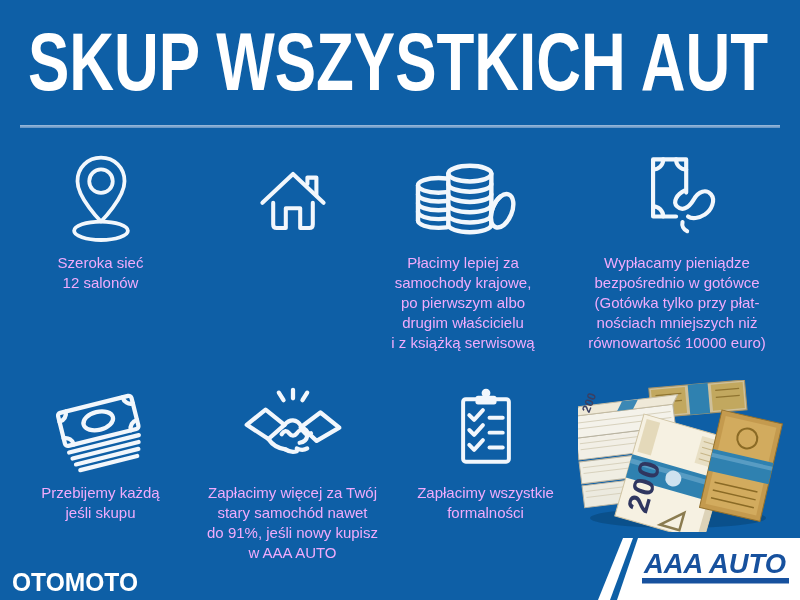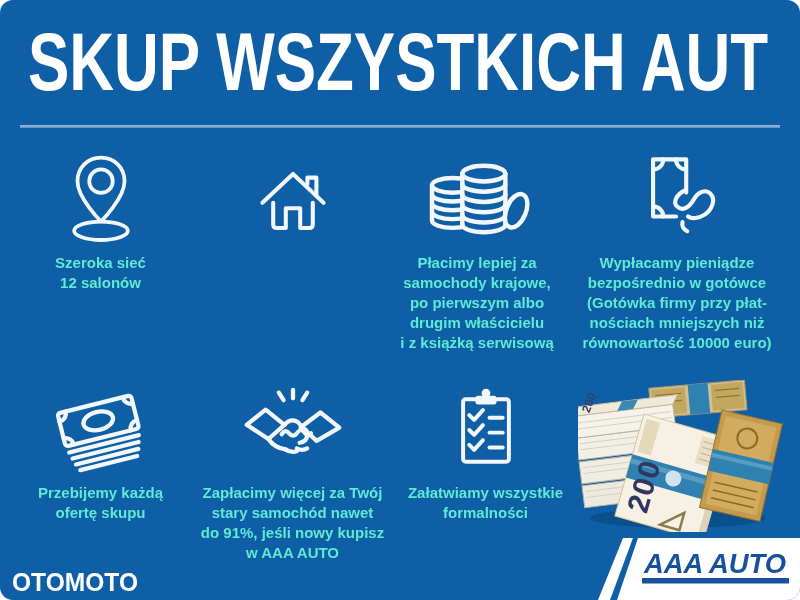--- a/index.html
+++ b/index.html
@@ -1,31 +1,30 @@
 <!DOCTYPE html>
 <html><head>
 <meta charset="utf-8">
 <style>
   html,body{margin:0;padding:0;}
   .poster{
     position:relative;width:800px;height:600px;overflow:hidden;
     background:#0e5fa6;
     font-family:"Liberation Sans", sans-serif;
-    border-radius:13px;
   }
   .title-svg{position:absolute;left:28px;top:24px;}
   .divider{position:absolute;left:20px;top:125px;width:760px;height:3px;
     background:linear-gradient(#b7cde5,#6d9ac9);opacity:.85;}
   .cell{position:absolute;display:flex;flex-direction:column;align-items:center;}
   .icon-box{height:102px;display:flex;align-items:flex-end;justify-content:center;}
   .icon-box svg{display:block;}
   .caption{
     margin-top:7px;width:110%;
-    font-weight:bold;font-size:15px;line-height:20px;
-    color:#5eead4;text-align:center;white-space:pre-line;
+    font-weight:normal;font-size:15px;line-height:20px;
+    color:#f0abfc;text-align:center;white-space:pre-line;
   }
   .photo-cell{position:absolute;left:578px;top:380px;width:214px;height:152px;}
   .otomoto-svg{position:absolute;left:12px;top:567px;}
   .aaa-svg{position:absolute;left:580px;top:535px;}
   .ic{stroke:#f2f7fc;stroke-width:4.5;fill:none;stroke-linecap:round;stroke-linejoin:round;}
   .icfill{fill:#0e5fa6;stroke:none;}
 </style>
 </head>
 <body>
 
@@ -53,21 +52,21 @@
   <div class="cell" style="left:200px;top:144px;width:185px">
     <div class="icon-box">
       <svg width="90" height="90" viewBox="0 0 100 100">
         <path class="ic" d="M16 52 L50 20 L84 52"></path>
         <path class="ic" d="M66 31 L66 24 L76 24 L76 44"></path>
         <path class="ic" d="M28 52 L28 76 Q28 80 32 80 L42 80 L42 58 L58 58 L58 80 L68 80 Q72 80 72 76 L72 52"></path>
       </svg>
     </div>
   </div>
 
-  <div class="cell" style="left:378px;top:144px;width:198px">
+  <div class="cell" style="left:364px;top:144px;width:198px">
     <div class="icon-box">
       <svg width="108" height="90" viewBox="0 0 110 92">
         <ellipse class="ic" cx="30" cy="30" rx="21" ry="7.5"></ellipse>
         <path class="ic" d="M9 30 L9 66 M51 30 L51 66"></path>
         <path class="ic" d="M9 39 A21 7.5 0 0 0 51 39"></path>
         <path class="ic" d="M9 48 A21 7.5 0 0 0 51 48"></path>
         <path class="ic" d="M9 57 A21 7.5 0 0 0 51 57"></path>
         <path class="ic" d="M9 66 A21 7.5 0 0 0 51 66"></path>
         <path class="icfill" d="M40 18 A22 8 0 0 1 84 18 L84 70 A22 8 0 0 1 40 70 Z"></path>
         <ellipse class="ic" cx="62" cy="18" rx="22" ry="8"></ellipse>
@@ -97,21 +96,21 @@
         <path class="ic" d="M60 44 L60 8 L24 8 L24 70 L49 70"></path>
         <path class="ic" d="M24 19 A11 11 0 0 0 35 8"></path>
         <path class="ic" d="M49 8 A11 11 0 0 0 60 19"></path>
         <path class="ic" d="M24 59 A11 11 0 0 1 35 70"></path>
         <path class="ic" d="M58 42 C50 46 45 54 50 59 C55 64 62 62 68 52 C73 42 82 40 87 46 C92 52 88 63 80 68 C74 72 66 73 62 70"></path>
         <path class="ic" d="M56 76 C55 80 57 84 61 86"></path>
       </svg>
     </div>
     <div class="caption">Wypłacamy pieniądze
 bezpośrednio w gotówce
-(Gotówka firmy przy płat-
+(Gotówka tylko przy płat-
 nościach mniejszych niż
 równowartość 10000 euro)</div>
   </div>
 
   <div class="cell" style="left:8px;top:374px;width:185px">
     <div class="icon-box">
       <svg width="104" height="96" viewBox="0 0 110 100">
         <g transform="rotate(-14 55 50)">
           <rect class="ic" x="14" y="24" width="80" height="36" rx="3"></rect>
           <ellipse class="ic" cx="54" cy="42" rx="16" ry="9.5"></ellipse>
@@ -120,21 +119,21 @@
           <path class="ic" d="M14 51 A9 9 0 0 1 23 60"></path>
           <path class="ic" d="M85 60 A9 9 0 0 1 94 51"></path>
           <path class="ic" d="M16 67 L92 67"></path>
           <path class="ic" d="M18 74 L90 74"></path>
           <path class="ic" d="M20 81 L88 81"></path>
           <path class="ic" d="M23 88 L85 88"></path>
         </g>
       </svg>
     </div>
     <div class="caption">Przebijemy każdą
-ofertę skupu</div>
+jeśli skupu</div>
   </div>
 
   <div class="cell" style="left:190px;top:374px;width:205px">
     <div class="icon-box">
       <svg width="104" height="92" viewBox="0 0 110 95">
         <path class="ic" d="M55 14 L55 5 M45 16 L40 8 M65 16 L70 8"></path>
         <path class="ic" d="M6 42 L26 26 L46 42 L29 57 Z"></path>
         <path class="ic" d="M104 45 L84 29 L64 44 L80 59 Z"></path>
         <path class="ic" d="M46 42 C51 36 59 35 64 44"></path>
         <path class="ic" d="M29 57 C33 63 40 67 47 68"></path>
@@ -156,21 +155,21 @@
         <rect class="ic" x="24" y="15" width="52" height="71" rx="3"></rect>
         <rect x="38" y="11" width="24" height="10" rx="3" fill="#f2f7fc"></rect>
         <path class="ic" d="M31 33 l5.5 5.5 l10 -11"></path>
         <path class="ic" d="M54 36 L69 36"></path>
         <path class="ic" d="M31 50 l5.5 5.5 l10 -11"></path>
         <path class="ic" d="M54 53 L69 53"></path>
         <path class="ic" d="M31 67 l5.5 5.5 l10 -11"></path>
         <path class="ic" d="M54 70 L69 70"></path>
       </svg>
     </div>
-    <div class="caption">Załatwiamy wszystkie
+    <div class="caption">Zapłacimy wszystkie
 formalności</div>
   </div>
 
   <div class="photo-cell">
     <svg width="214" height="152" viewBox="0 0 214 152">
       <ellipse cx="100" cy="138" rx="88" ry="10" fill="#084a80" opacity="0.7"></ellipse>
 
       <g transform="rotate(-5 120 20)">
         <rect x="72" y="4" width="96" height="30" fill="#cfc09a" stroke="#a89467" stroke-width="1"></rect>
         <rect x="74" y="6" width="34" height="26" fill="#c2a85f"></rect>

